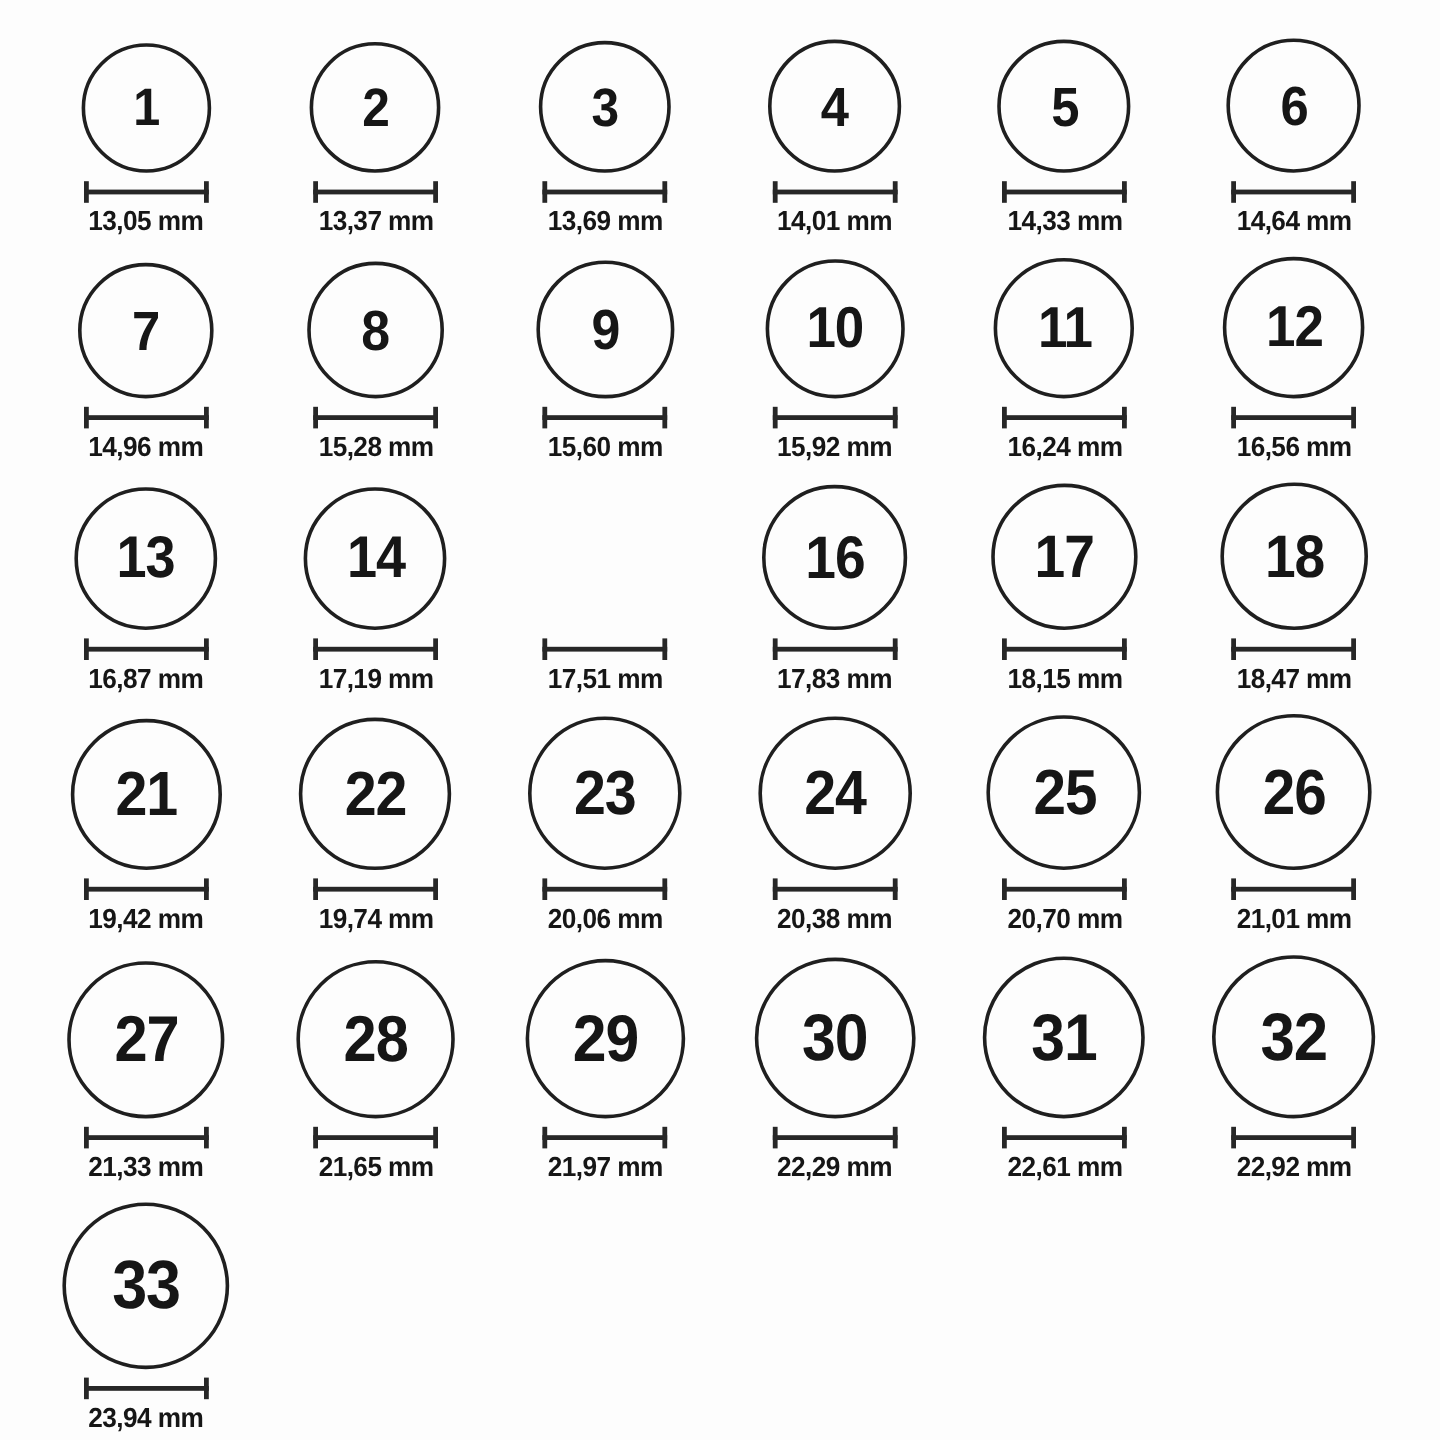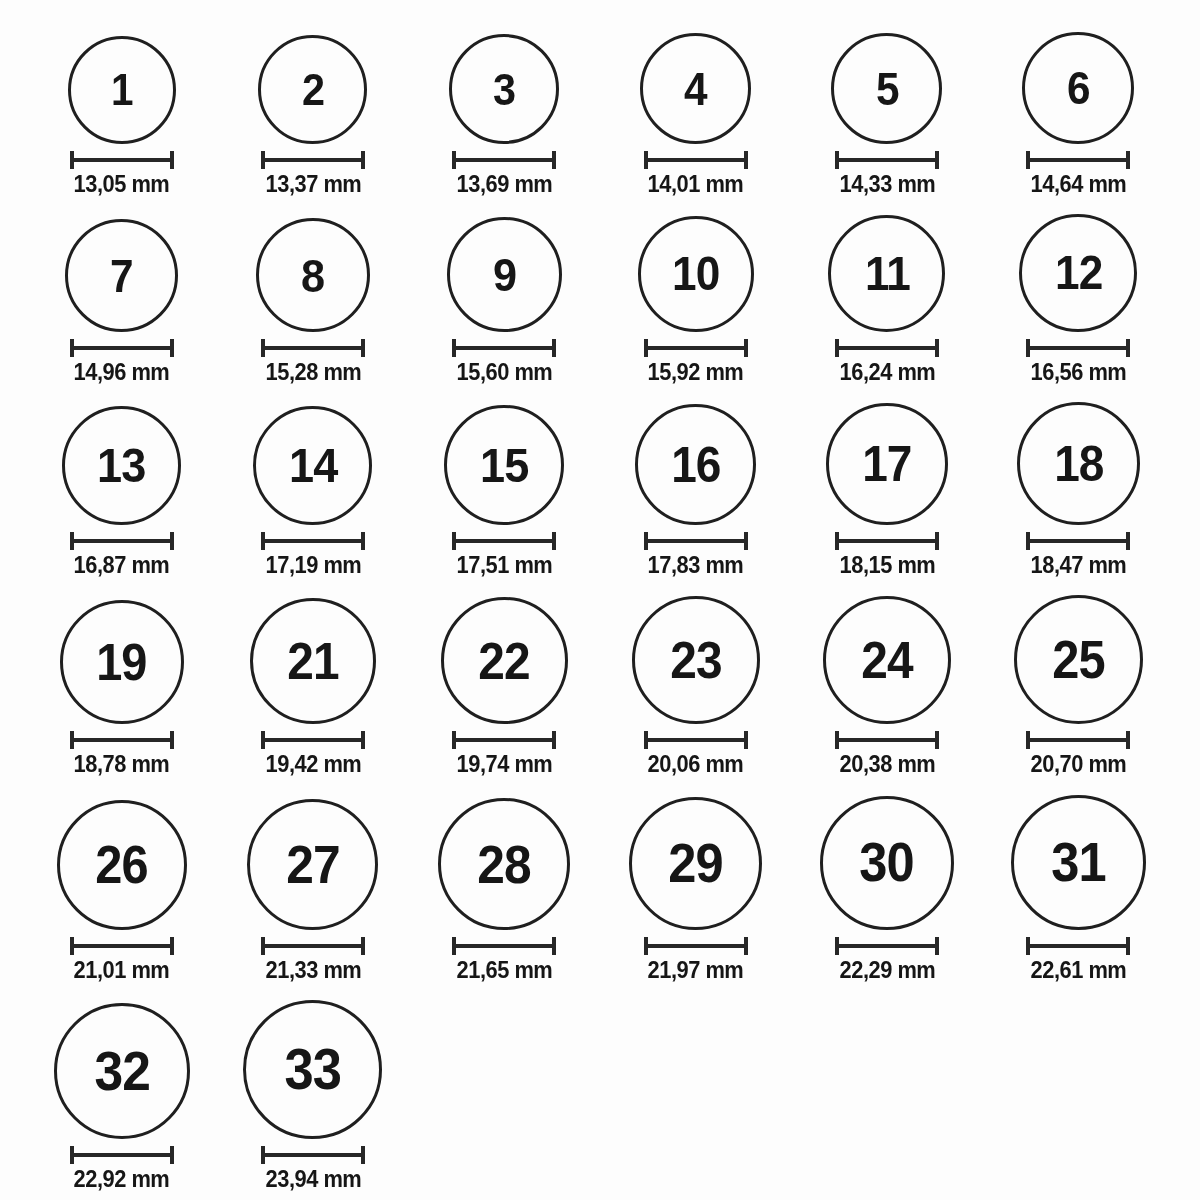--- a/index.html
+++ b/index.html
@@ -230,23 +230,20 @@
         <span class="num" style="font-size: 49px;">14</span>
       </div>
       <div class="dim">
         <span class="tick left"></span>
         <span class="bar"></span>
         <span class="tick right"></span>
       </div>
       <div class="mm-label">17,19 mm</div>
     </div>
     <div class="cell">
-      <div class="circle" style="width: 120px; height: 120px;">
-        <span class="num" style="font-size: 49px;">15</span>
-      </div>
       <div class="dim">
         <span class="tick left"></span>
         <span class="bar"></span>
         <span class="tick right"></span>
       </div>
       <div class="mm-label">17,51 mm</div>
     </div>
     <div class="cell">
       <div class="circle" style="width: 121px; height: 121px;">
         <span class="num" style="font-size: 50px;">16</span>
@@ -272,31 +269,20 @@
     <div class="cell">
       <div class="circle" style="width: 123px; height: 123px;">
         <span class="num" style="font-size: 50px;">18</span>
       </div>
       <div class="dim">
         <span class="tick left"></span>
         <span class="bar"></span>
         <span class="tick right"></span>
       </div>
       <div class="mm-label">18,47 mm</div>
-    </div>
-    <div class="cell">
-      <div class="circle" style="width: 124px; height: 124px;">
-        <span class="num" style="font-size: 51px;">19</span>
-      </div>
-      <div class="dim">
-        <span class="tick left"></span>
-        <span class="bar"></span>
-        <span class="tick right"></span>
-      </div>
-      <div class="mm-label">18,78 mm</div>
     </div>
     <div class="cell">
       <div class="circle" style="width: 126px; height: 126px;">
         <span class="num" style="font-size: 52px;">21</span>
       </div>
       <div class="dim">
         <span class="tick left"></span>
         <span class="bar"></span>
         <span class="tick right"></span>
       </div>

